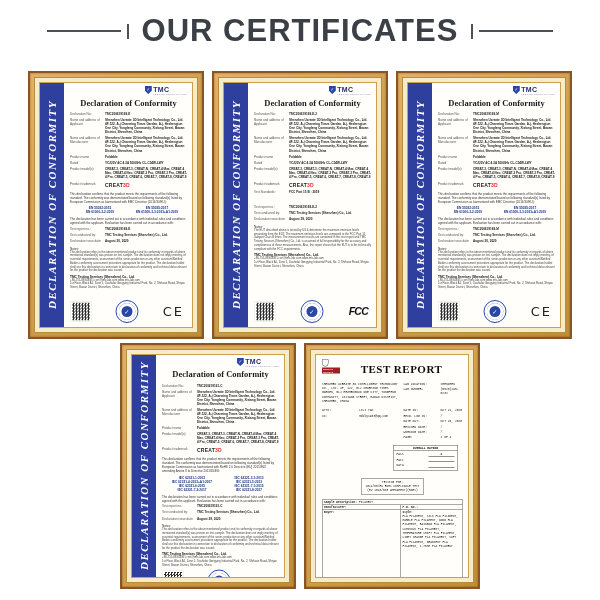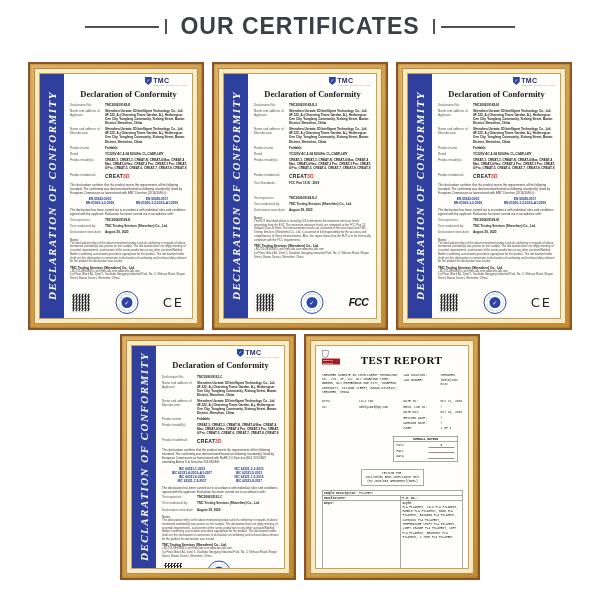--- a/index.html
+++ b/index.html
@@ -6,21 +6,21 @@
   html,body { width:600px; height:600px; background:#ffffff; overflow:hidden;
     font-family:"Liberation Sans", sans-serif; }
 
   
   .header { padding-top:13px; display:flex; align-items:center; justify-content:center; gap:13px; }
   .rule { display:flex; align-items:center; }
   .hline { width:74px; height:2px; background:#4c5157; }
   .vline { width:2px; height:15px; background:#4c5157; }
   .rule.left .vline { margin-left:6px; }
   .rule.right .vline { margin-right:6px; }
-  .page-title { font-size:23px; font-weight:bold; color:#3b4046; letter-spacing:1px; }
+  .page-title { font-size:31px; font-weight:bold; color:#3b4046; letter-spacing:1px; }
 
   
   .row { display:flex; justify-content:center; gap:8px; }
   .row1 { margin-top:22px; }
   .row2 { margin-top:4px; }
   .cert { width:176px; }
   .row1 .cert { height:268px; }
   .row2 .cert { height:246px; }
 
   

